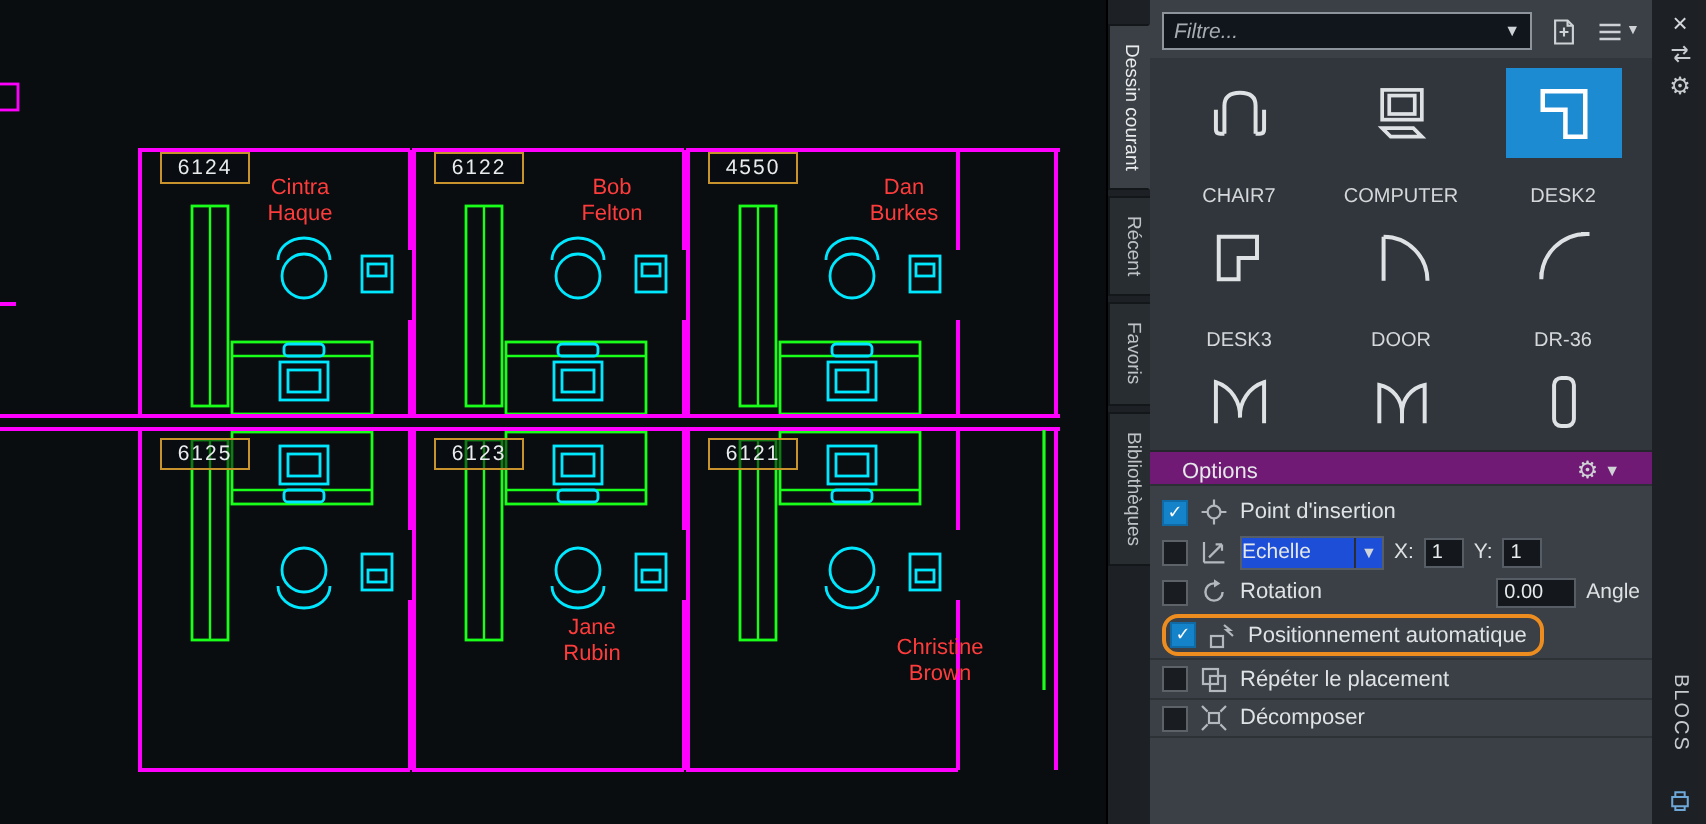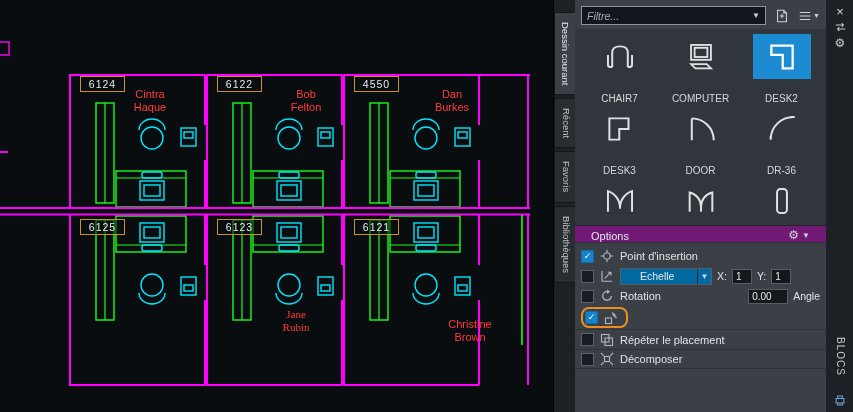--- a/index.html
+++ b/index.html
@@ -62,22 +62,22 @@
     display:flex;align-items:center;justify-content:center;cursor:pointer}
   .cb.checked{background:#1583c9;border-color:#106aa6}
   .cb.checked::after{content:"✓";color:#fff;font-size:9px;line-height:1}
   .opticon{width:16px;height:14px;display:flex;align-items:center;justify-content:center;
     color:#b2b8bd;flex:none}
   .optlbl{white-space:nowrap}
   .field{background:#14181c;border:1px solid #575d64;color:#e9ebed;font-size:10px;
     height:15px;display:flex;align-items:center;padding:0 3px;cursor:text}
   .w20{width:20px}.w40{width:40px}
   .xy{font-size:10.5px;color:#dfe2e4}
-  .dd{width:92px;height:17px;background:#0369a1;border:1px solid #575d64;display:flex;
-    align-items:center;font-size:10.5px;color:#e5e7e9;padding-left:19px;cursor:pointer}
+  .dd{width:72px;height:17px;background:#1d4ed8;border:1px solid #575d64;display:flex;
+    align-items:center;font-size:10.5px;color:#e5e7e9;padding-left:0;cursor:pointer}
   .dd .arw{margin-left:auto;width:14px;height:100%;display:flex;align-items:center;
     justify-content:center;font-size:8px;color:#d0d5d9;border-left:1px solid #2a2e33}
   .hl-row{min-height:23px}
   .hl{display:flex;align-items:center;gap:5px;height:21px;padding:0 7px 0 2px;
     border:2px solid #ee8d1f;border-radius:8px}
   .ml-auto{margin-left:auto}
 
   .rightstrip{width:28px;background:#1d2125;display:flex;flex-direction:column;
     align-items:center;padding:3px 0 4px;color:#c7cbce;flex:none}
   .strip-btn{width:18px;height:16px;display:flex;align-items:center;justify-content:center;
@@ -189,21 +189,21 @@
       </svg>
     <div id="room-overlay">
         <div class="room-box" style="left: 80px; top: 76px;">6124</div>
         <div class="room-name" style="left: 110px; top: 88px;">Cintra<br>Haque</div>
         <div class="room-box" style="left: 217px; top: 76px;">6122</div>
         <div class="room-name" style="left: 266px; top: 88px;">Bob<br>Felton</div>
         <div class="room-box" style="left: 354px; top: 76px;">4550</div>
         <div class="room-name" style="left: 412px; top: 88px;">Dan<br>Burkes</div>
         <div class="room-box" style="left: 80px; top: 219px;">6125</div>
         <div class="room-box" style="left: 217px; top: 219px;">6123</div>
-        <div class="room-name" style="left: 256px; top: 308px; font-family: Liberation Serif, serif;">Jane<br>Rubin</div>
+        <div class="room-name" style="left: 256px; top: 308px;">Jane<br>Rubin</div>
         <div class="room-box" style="left: 354px; top: 219px;">6121</div>
         <div class="room-name" style="left: 430px; top: 318px;">Christine<br>Brown</div>
       </div>
   </div>
 
   <div class="palette">
 
     <div class="tabstrip" id="tabstrip">
         <div class="tab active">Dessin courant</div>
         <div class="tab">Récent</div>
@@ -364,20 +364,21 @@
 
         <div class="opt-row hl-row">
           <div class="hl">
             <div class="cb checked"></div>
             <span class="opticon">
               <svg width="14" height="14" viewBox="0 0 14 14" fill="none" stroke="currentColor" stroke-width="1.1">
                 <rect x="1.5" y="7" width="6" height="5.5"></rect>
                   <path d="M8,1.5 L11,4 H9.2 L12.5,7"></path>
               </svg>
               </span>
+            <span class="optlbl">Positionnement automatique</span>
           </div>
         </div>
 
         <div class="opt-row sep">
           <div class="cb"></div>
           <span class="opticon">
             <svg width="14" height="14" viewBox="0 0 14 14" fill="none" stroke="currentColor" stroke-width="1.1">
               <rect x="1.5" y="1.5" width="7.5" height="7.5"></rect>
                 <rect x="5" y="5" width="7.5" height="7.5"></rect>
             </svg>

